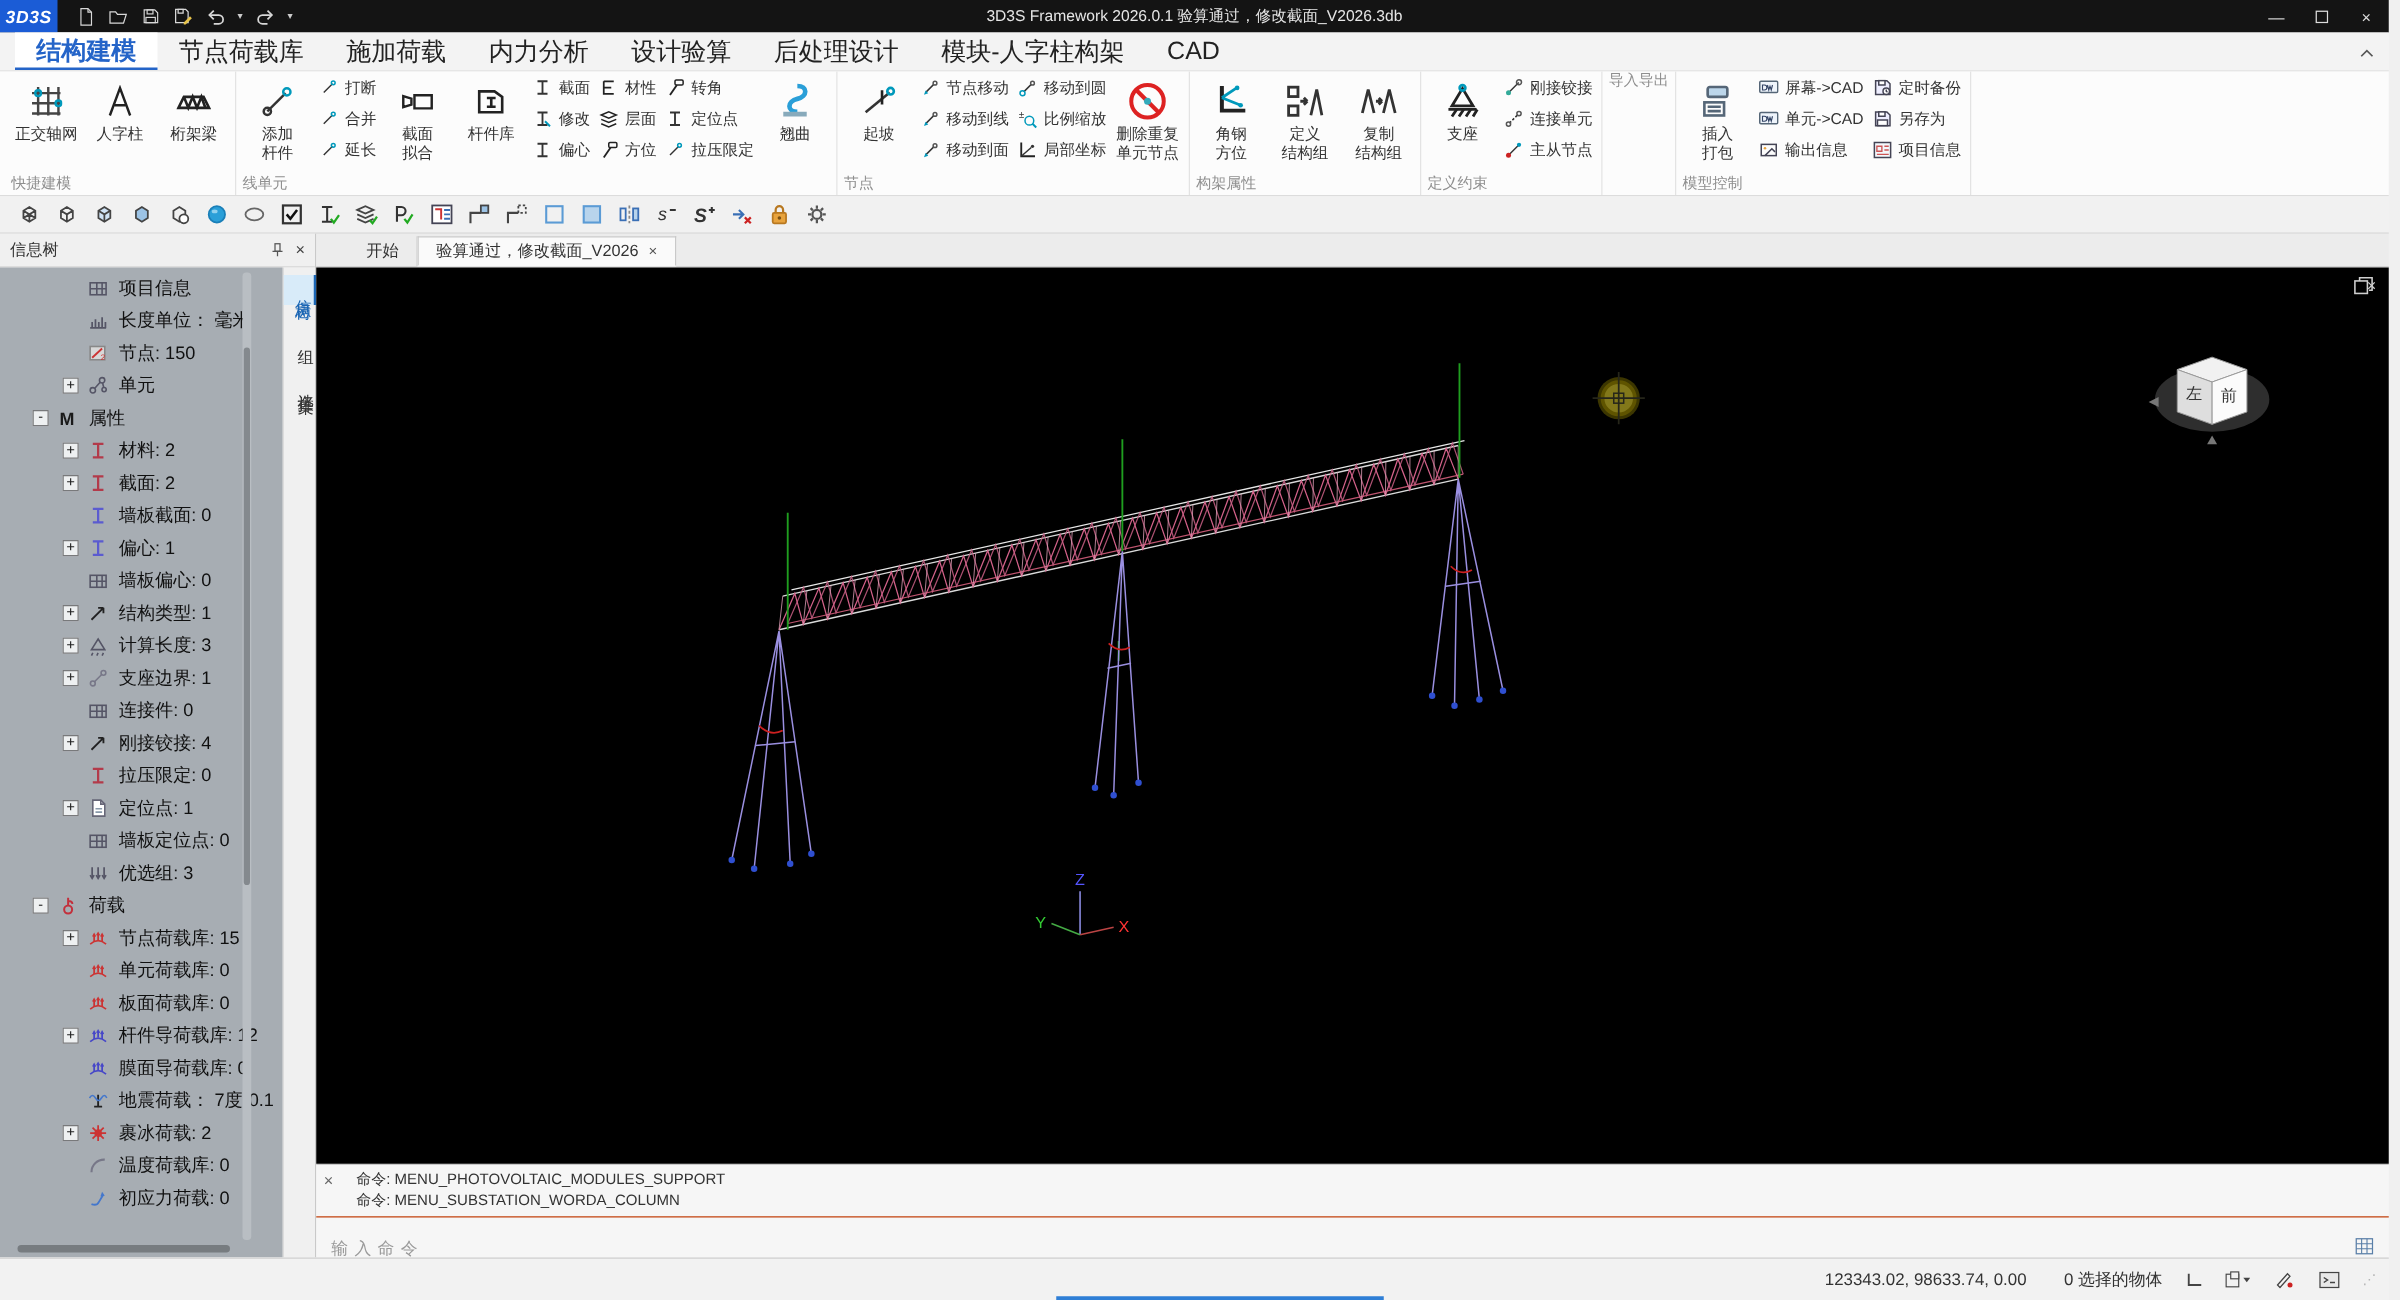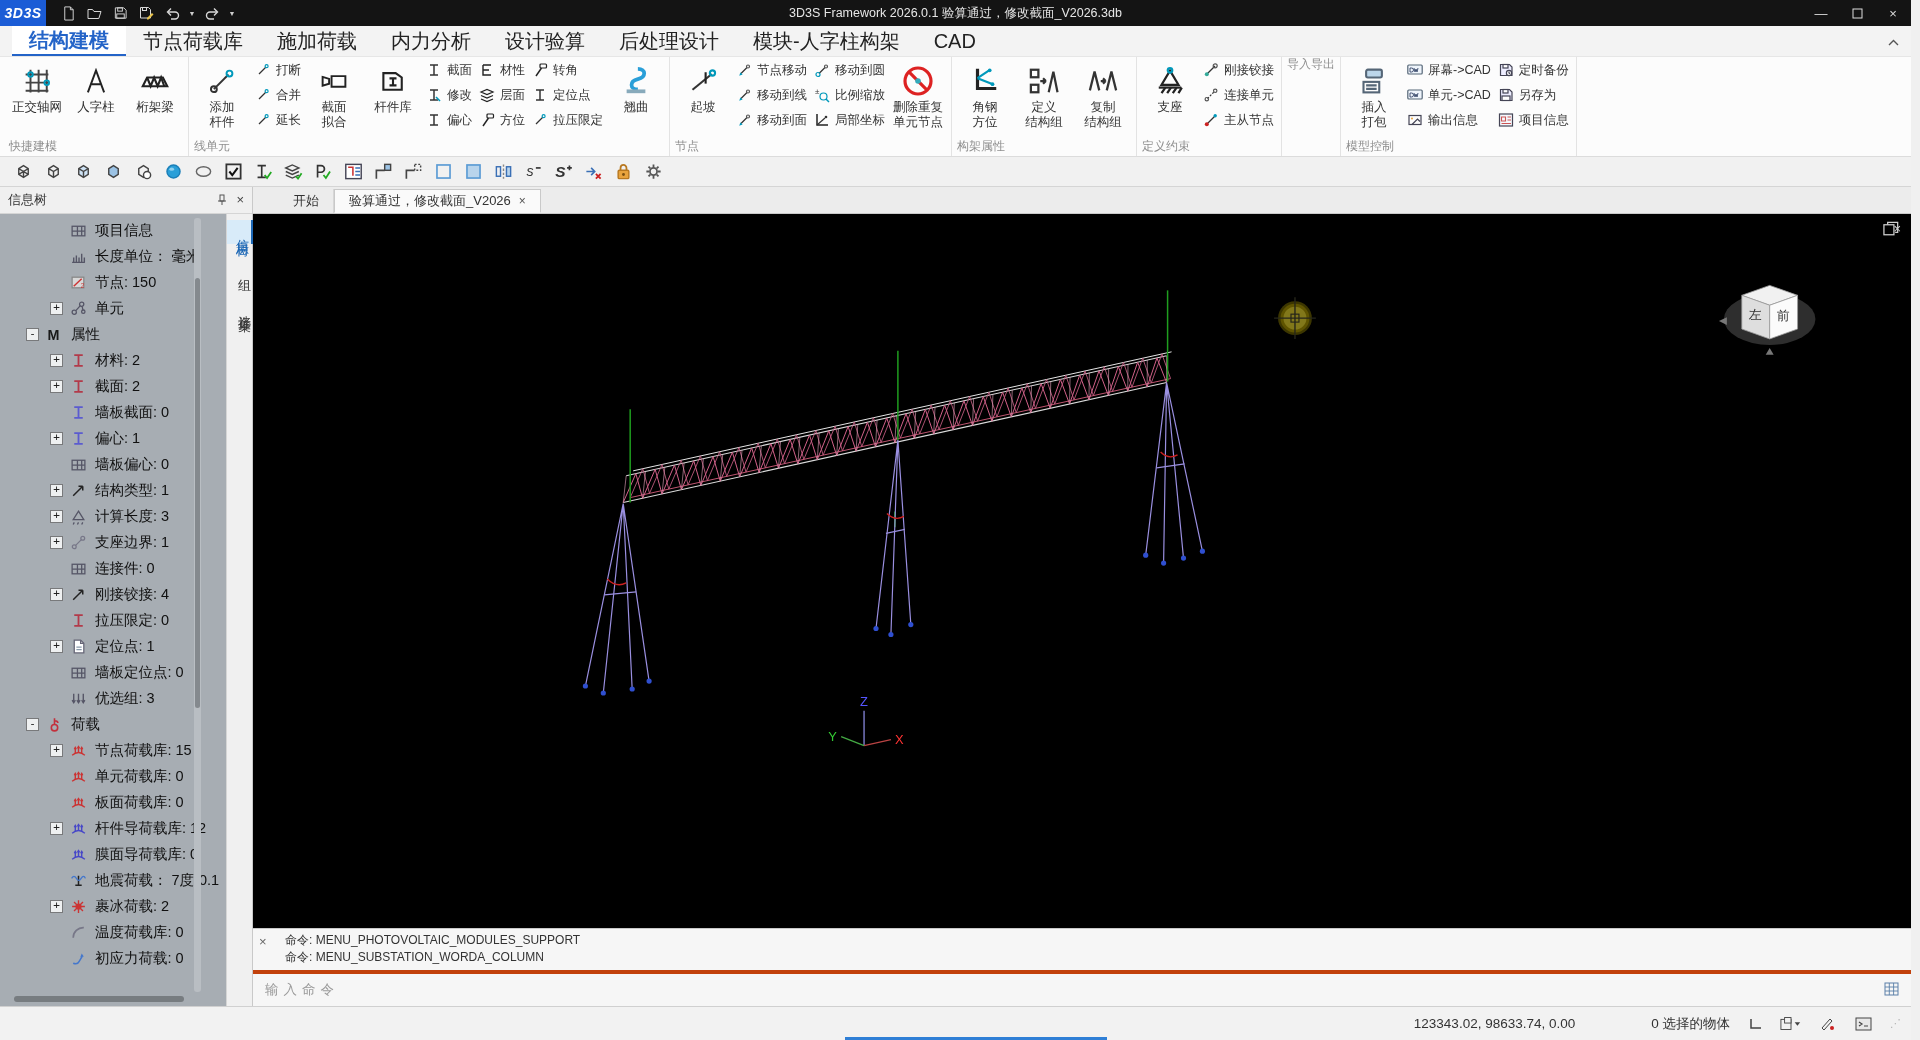--- a/index.html
+++ b/index.html
@@ -61,27 +61,27 @@
 .dtab.active{background:#fafafa;border:1px solid #c9c9c9;border-bottom:1px solid #fafafa}
 .dtab .dclose{color:#555;font-size:12px}
 .viewport{flex:1;background:#000;position:relative;min-height:0}
 .viewport svg{position:absolute;inset:0;width:100%;height:100%}
 .vp-corner{position:absolute;top:7px;right:10px;display:flex;gap:12px;color:#cfcfcf;font-size:13px;z-index:3}
 .vp-corner span{cursor:default}
 
 .cmd-lines{height:42px;background:#f6f6f6;border-top:1px solid #c9c9c9;display:flex;padding:3px 6px;gap:10px;flex:0 0 42px}
 .cmd-close{width:16px;color:#666;font-size:13px;padding-top:2px}
 .cmd-text{font-family:Liberation Sans, sans-serif;font-size:12px;color:#333;line-height:17px}
-.cmd-input{height:30px;background:#f6f6f6;border-top:4px solid #c2410c;display:flex;align-items:center;padding:16px 12px;flex:0 0 30px}
+.cmd-input{height:30px;background:#f6f6f6;border-top:1px solid #c2410c;display:flex;align-items:flex-start;padding:16px 12px;flex:0 0 30px}
 .cmd-input .prompt{color:#9a9a9a;font-size:13.5px;letter-spacing:5px}
 .cmd-input .right-ic{margin-left:auto}
 
 .statusbar{height:34px;background:#f2f2f2;border-top:1px solid #d0d0d0;display:flex;align-items:center;flex:0 0 34px;position:relative}
 .sb-right{margin-left:auto;display:flex;align-items:center;padding-right:10px;gap:14px}
-.sb-coords{font-size:13.5px;color:#333;margin-right:62px}
+.sb-coords{font-size:13.5px;color:#333;margin-right:16px}
 .sb-sel{font-size:13.5px;color:#333}
 .sb-ic{width:22px;height:20px;display:flex;align-items:center;justify-content:center}
 .sb-grip{color:#b5b5b5;font-size:11px;margin-left:2px}
 .taskbar-sliver{position:absolute;left:845px;bottom:0;width:262px;height:3px;background:#2f7fd6}
 </style>
 </head>
 <body>
 
 <div id="app">
 

